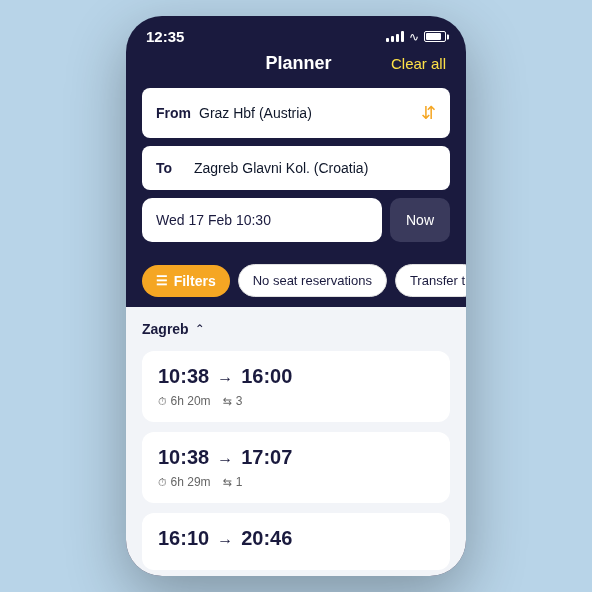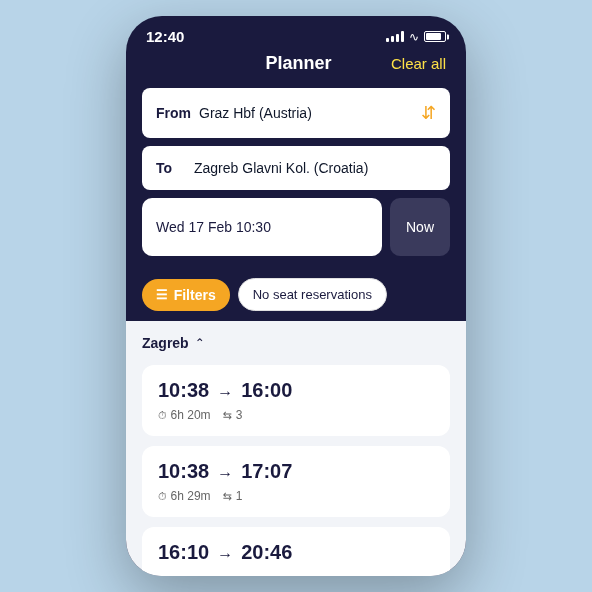--- a/index.html
+++ b/index.html
@@ -145,21 +145,21 @@
       align-items: center;
       text-align: center;
     }
     .depart-label {
       font-size: 14px;
       color: #1a1a3e;
     }
     .now-btn {
       background: #3a3a5c;
       border-radius: 10px;
-      padding: 21px 16px;
+      padding: 14px 16px;
       display: flex;
       align-items: center;
       justify-content: center;
       color: white;
       font-size: 14px;
       font-weight: 500;
       cursor: pointer;
     }
     
     .filter-bar {
@@ -251,21 +251,21 @@
     }
     .clock-icon { font-size: 11px; }
     .transfer-icon { font-size: 11px; }
   </style>
 </head>
 <body>
 
 <div class="phone">
 
   <div class="status-bar">
-    <span class="status-time">12:40</span>
+    <span class="status-time">12:35</span>
     <div class="status-icons">
       <div class="signal-bars">
         <div class="signal-bar" style="height:4px"></div>
         <div class="signal-bar" style="height:6px"></div>
         <div class="signal-bar" style="height:8px"></div>
         <div class="signal-bar" style="height:11px"></div>
       </div>
       <span class="wifi-icon">∿</span>
       <div class="battery">
         <div class="battery-fill"></div>
@@ -302,20 +302,23 @@
     </div>
   </div>
 
   <div class="filter-bar">
     <div class="filter-btn">
       <span class="filter-icon">☰</span>
       <span>Filters</span>
     </div>
     <div class="chip">
       <span>No seat reservations</span>
+    </div>
+    <div class="chip">
+      <span>Transfer t</span>
     </div>
   </div>
 
   <div class="results-area">
     <div class="earlier-row">
       <span class="earlier-text">Zagreb</span>
       <span class="chevron-up">⌃</span>
     </div>
 
     <div class="journey-card">

